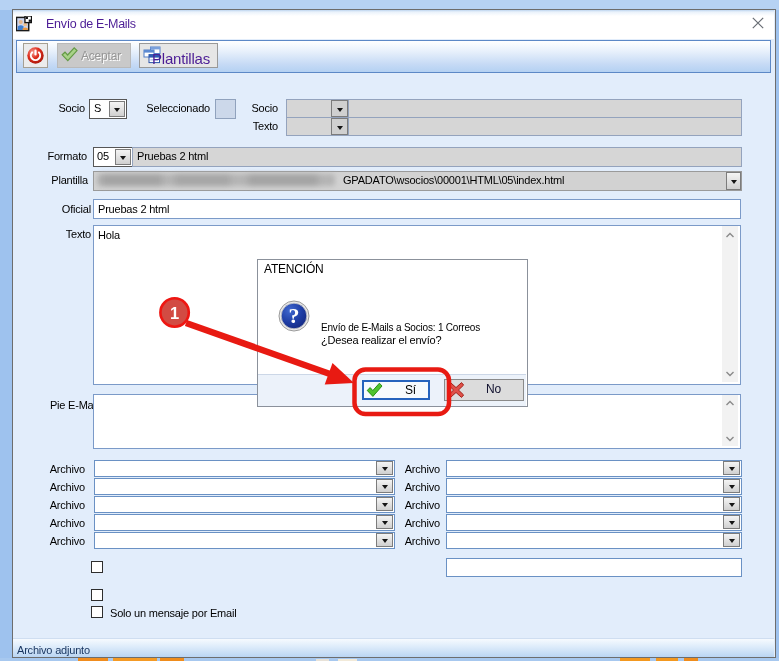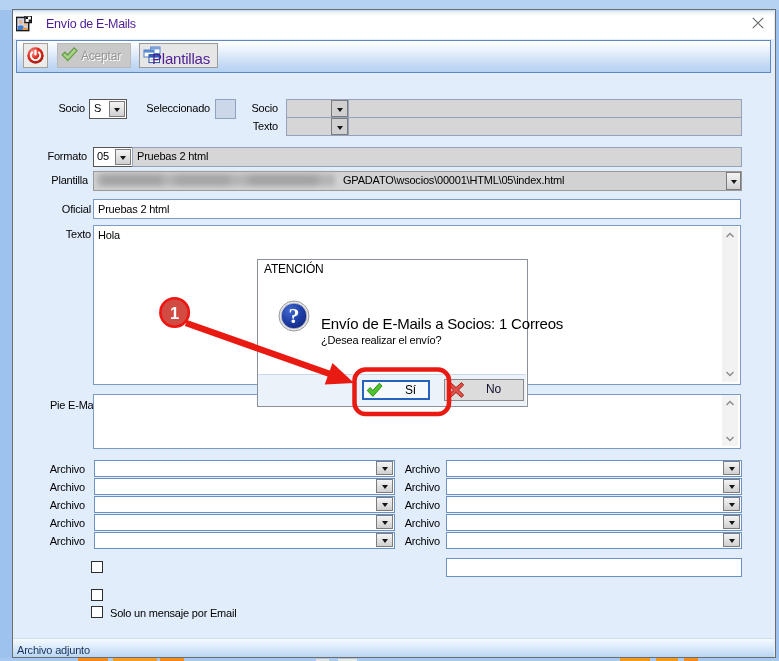--- a/index.html
+++ b/index.html
@@ -215,21 +215,21 @@
         <radialGradient id="qg" cx="0.34" cy="0.28" r="0.95">
     <stop offset="0" stop-color="#4068cf"></stop>
           <stop offset="0.5" stop-color="#1e3da4"></stop>
           <stop offset="1" stop-color="#101f70"></stop>
   </radialGradient>
       </defs>
   <circle cx="16" cy="16" r="15" fill="#e8e8e8" stroke="#9b9b9b" stroke-width="1"></circle>
   <circle cx="16" cy="16" r="12.8" fill="url(#qg)" stroke="#c7c7c7" stroke-width="0.8"></circle>
   <text x="16" y="22.5" font-family="Liberation Serif,serif" font-size="22" font-weight="bold" fill="#fff" text-anchor="middle">?</text>
 </svg>
-<div class="ab" style="left:321px;top:315px;font-size:15px;z-index:21">Envío de E-Mails a Socios: 1 Correos</div>
+<div class="ab" style="left:321px;top:322px;font-size:10px;z-index:21">Envío de E-Mails a Socios: 1 Correos</div>
 <div class="ab" style="left:321px;top:334px;font-size:11px;z-index:21">¿Desea realizar el envío?</div>
 <div class="ab" style="left:258px;top:374px;width:268px;height:31px;background:#ecf2fa;border-top:1px solid #ccd7e7;z-index:21"></div>
 <div class="ab" style="left:362px;top:380px;width:64px;height:16px;background:#f7fafd;border:2px solid #2663bd;z-index:22"></div>
 <svg class="ab" style="left:366px;top:382px;z-index:23" width="17" height="16" viewBox="0 0 17 16">
   <path d="M1.2 8.4 L4.2 5.6 L6.8 8.6 L13.4 1.2 L16 4 L6.9 14.4 Z" fill="#4fc42e" stroke="#2a8f16" stroke-width="1"></path>
 </svg>
 <div class="ab" style="left:405px;top:383px;font-size:12px;z-index:23">Sí</div>
 <div class="ab" style="left:444px;top:379px;width:78px;height:20px;background:#dcdcdc;border:1px solid #8a8a8a;z-index:22"></div>
 <svg class="ab" style="left:447px;top:381px;z-index:23" width="18" height="18" viewBox="0 0 18 18">
   <path d="M3.2 1.2 L9 6.4 L14.8 1.2 L17 3.8 L11.6 9 L17 14.2 L14.8 16.8 L9 11.6 L3.2 16.8 L1 14.2 L6.4 9 L1 3.8 Z" fill="#e05048" stroke="#9e1d15" stroke-width="1" transform="scale(0.95) translate(0.5,0.5)"></path>

